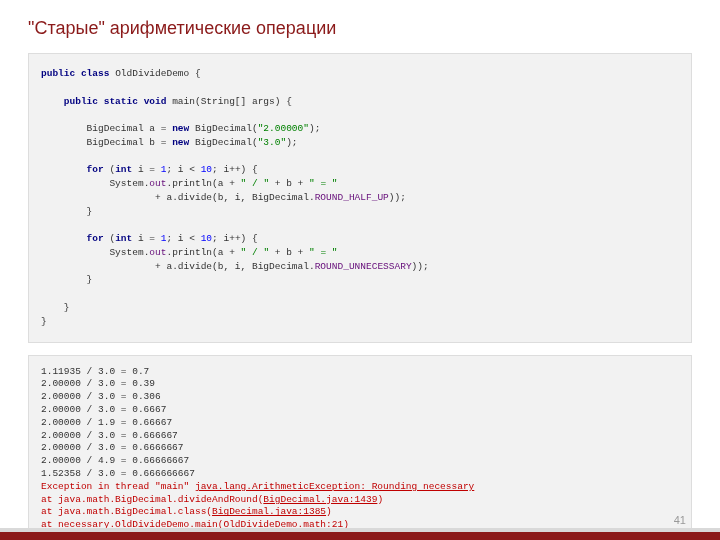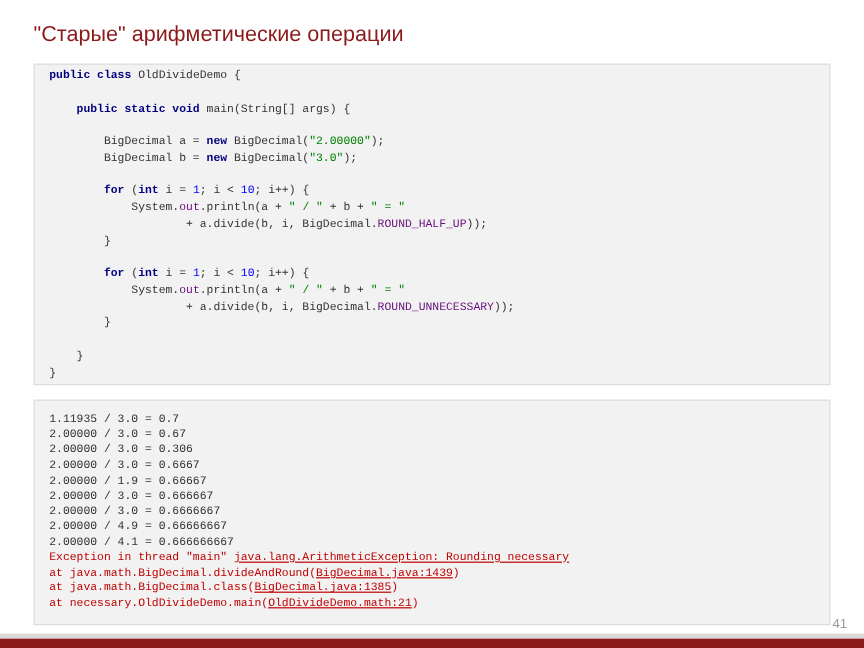--- a/index.html
+++ b/index.html
@@ -19,21 +19,21 @@
   }
   .title {
     color: #8b1a1a;
     font-size: 18px;
     font-weight: normal;
     margin-bottom: 14px;
   }
   .code-block {
     background: #f2f2f2;
     border: 1px solid #ddd;
-    padding: 2px 12px;
+    padding: 13px 12px;
     font-family: "Courier New", monospace;
     font-size: 9.5px;
     line-height: 1.45;
     color: #333;
     white-space: pre;
     margin-bottom: 12px;
   }
   .kw { color: #000080; font-weight: bold; }
   .str { color: #008000; }
   .field { color: #660e7a; }
@@ -65,21 +65,21 @@
     position: absolute;
     top: -4px;
     left: 0;
     right: 0;
     height: 4px;
     background: #d9d9d9;
   }
   .page-num {
     position: absolute;
     bottom: 14px;
-    right: 14px;
+    right: 34px;
     font-size: 11px;
     color: #999;
   }
 </style>
 </head>
 <body>
 
 <div class="slide">
   <h1 class="title">"Старые" арифметические операции</h1>
 
@@ -97,28 +97,28 @@
 
         <span class="kw">for</span><span> (</span><span class="kw">int</span><span> i = </span><span class="num">1</span><span>; i &lt; </span><span class="num">10</span><span>; i++) {</span>
             <span>System.</span><span class="field">out</span><span>.println(a + </span><span class="str">" / "</span><span> + b + </span><span class="str">" = "</span>
                     <span>+ a.divide(b, i, BigDecimal.</span><span class="field">ROUND_UNNECESSARY</span><span>));</span>
         <span>}</span>
 
     <span>}</span>
 <span>}</span></div>
 
   <div class="output-block"><span>1.11935 / 3.0 = 0.7</span>
-<span>2.00000 / 3.0 = 0.67</span>
+<span>2.00000 / 3.0 = 0.39</span>
 <span>2.00000 / 3.0 = 0.306</span>
 <span>2.00000 / 3.0 = 0.6667</span>
 <span>2.00000 / 1.9 = 0.66667</span>
 <span>2.00000 / 3.0 = 0.666667</span>
 <span>2.00000 / 3.0 = 0.6666667</span>
 <span>2.00000 / 4.9 = 0.66666667</span>
-<span>2.00000 / 4.1 = 0.666666667</span>
+<span>1.52358 / 3.0 = 0.666666667</span>
 <span class="err"><span>Exception in thread "main" </span><span class="underline">java.lang.ArithmeticException: Rounding necessary</span></span>
 <span class="err"><span>at java.math.BigDecimal.divideAndRound(</span><span class="underline">BigDecimal.java:1439</span><span>)</span></span>
 <span class="err"><span>at java.math.BigDecimal.class(</span><span class="underline">BigDecimal.java:1385</span><span>)</span></span>
 <span class="err"><span>at necessary.OldDivideDemo.main(</span><span class="underline">OldDivideDemo.math:21</span><span>)</span></span></div>
 
   <div class="page-num">41</div>
   <div class="footer-bar"></div>
 </div>
 
 </body></html>

